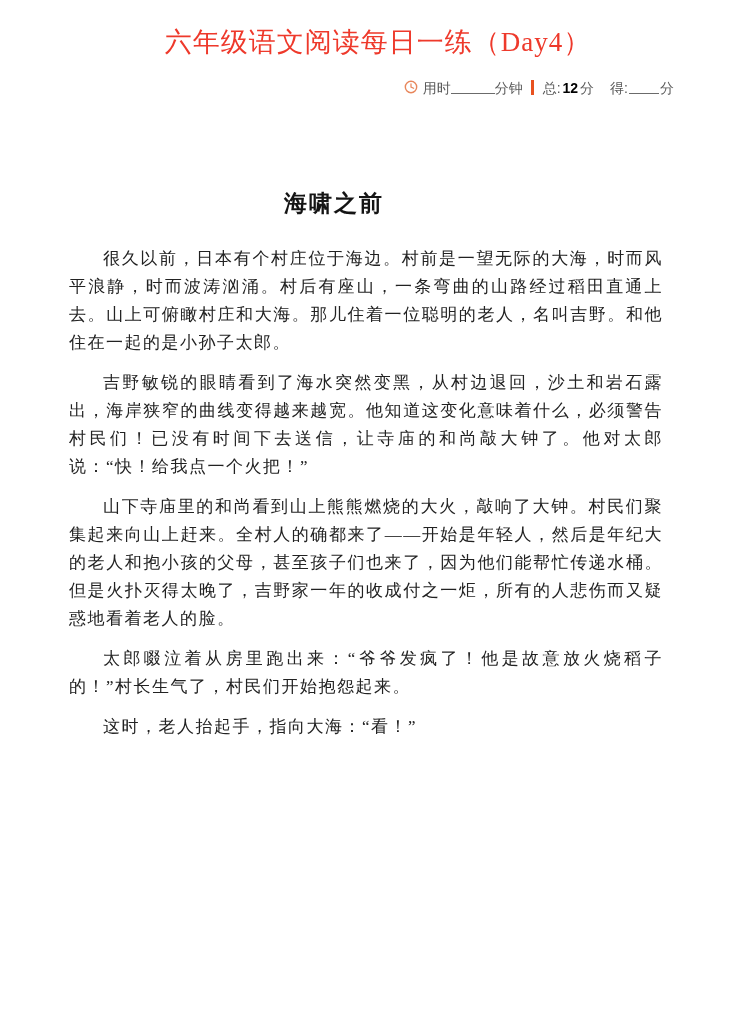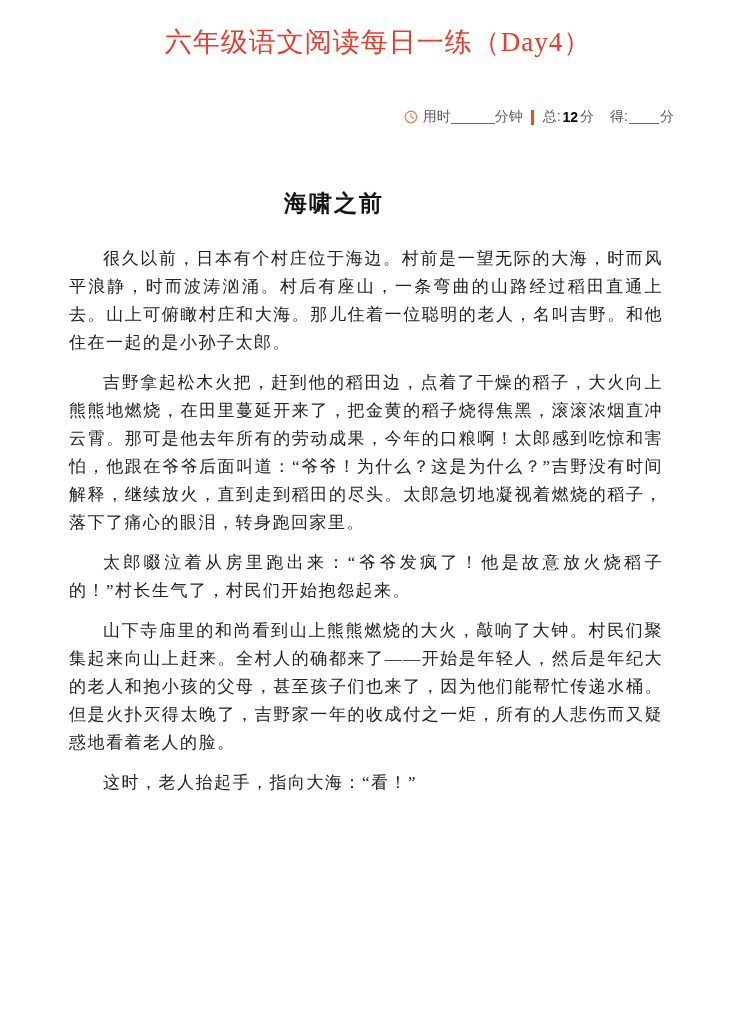--- a/index.html
+++ b/index.html
@@ -17,26 +17,25 @@
     font-size: 27px;
     letter-spacing: 1px;
     color: #ee392b;
     font-family: "Liberation Serif", serif;
     font-weight: 400;
   }
   .meta-row {
     position: absolute;
     top: 80px; right: 56px;
     display: flex;
-    align-items: center;
+    align-items: flex-start;
     font-family: "Liberation Sans", sans-serif;
     font-size: 14px;
     color: #5a5a5a;
     white-space: nowrap;
-    margin-top: 28px;
   }
   .meta-row .clock {
     width: 14px; height: 14px;
     margin-right: 5px;
     display: inline-block;
   }
   .blank {
     display: inline-block;
     border-bottom: 1px solid #6b6b6b;
     height: 13px;
@@ -102,17 +101,17 @@
   <span>分</span>
   <span class="score-group">得:</span>
   <span class="blank score"></span>
   <span>分</span>
 </div>
 
 <div class="story-title">海啸之前</div>
 
 <div class="story-body">
   <p>很久以前，日本有个村庄位于海边。村前是一望无际的大海，时而风平浪静，时而波涛汹涌。村后有座山，一条弯曲的山路经过稻田直通上去。山上可俯瞰村庄和大海。那儿住着一位聪明的老人，名叫吉野。和他住在一起的是小孙子太郎。</p>
-  <p>吉野拿起松木火把，赶到他的稻田边，点着了干燥的稻子，大火向上熊熊地燃烧，在田里蔓延开来了，把金黄的稻子烧得焦黑，滚滚浓烟直冲云霄。那可是他去年所有的劳动成果，今年的口粮啊！太郎感到吃惊和害怕，他跟在爷爷后面叫道：“爷爷！为什么？这是为什么？”吉野没有时间解释，继续放火，直到走到稻田的尽头。太郎急切地凝视着燃烧的稻子，落下了痛心的眼泪，转身跑回家里。</p>
+  <p>吉野敏锐的眼睛看到了海水突然变黑，从村边退回，沙土和岩石露出，海岸狭窄的曲线变得越来越宽。他知道这变化意味着什么，必须警告村民们！已没有时间下去送信，让寺庙的和尚敲大钟了。他对太郎说：“快！给我点一个火把！”</p>
+  <p>山下寺庙里的和尚看到山上熊熊燃烧的大火，敲响了大钟。村民们聚集起来向山上赶来。全村人的确都来了——开始是年轻人，然后是年纪大的老人和抱小孩的父母，甚至孩子们也来了，因为他们能帮忙传递水桶。但是火扑灭得太晚了，吉野家一年的收成付之一炬，所有的人悲伤而又疑惑地看着老人的脸。</p>
   <p>太郎啜泣着从房里跑出来：“爷爷发疯了！他是故意放火烧稻子的！”村长生气了，村民们开始抱怨起来。</p>
-  <p>山下寺庙里的和尚看到山上熊熊燃烧的大火，敲响了大钟。村民们聚集起来向山上赶来。全村人的确都来了——开始是年轻人，然后是年纪大的老人和抱小孩的父母，甚至孩子们也来了，因为他们能帮忙传递水桶。但是火扑灭得太晚了，吉野家一年的收成付之一炬，所有的人悲伤而又疑惑地看着老人的脸。</p>
   <p>这时，老人抬起手，指向大海：“看！”</p>
 </div>
 
 </body></html>

